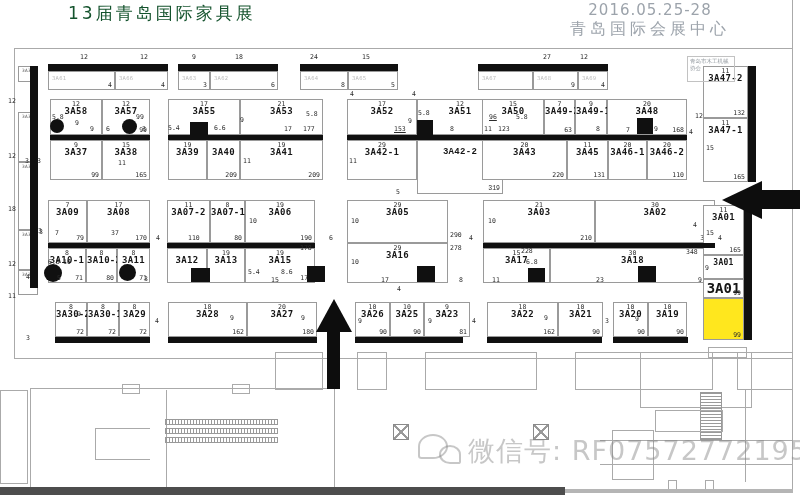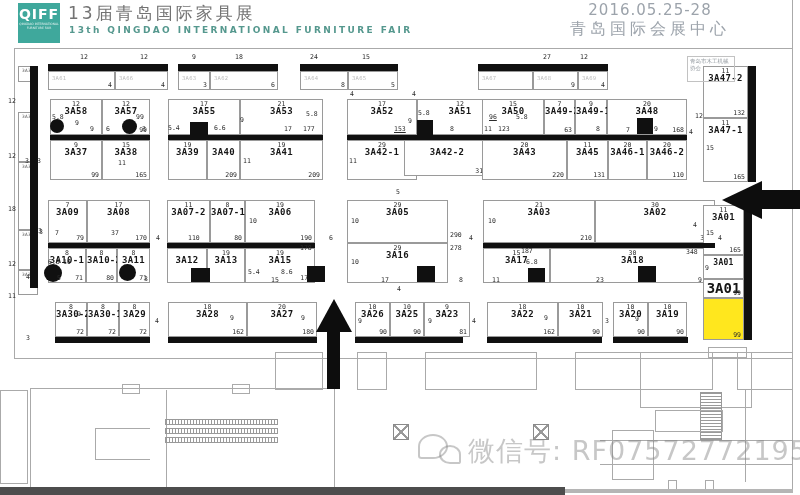--- a/index.html
+++ b/index.html
@@ -3,21 +3,21 @@
 <meta charset="utf-8">
 <style>
   html,body{margin:0;padding:0;background:#fff;}
   #stage{position:relative;width:800px;height:495px;background:#fff;overflow:hidden;
          font-family:"DejaVu Sans",sans-serif;}
   
   .logo{position:absolute;left:18px;top:3px;width:42px;height:40px;background:#3fa89c;
         color:#fff;text-align:center;z-index:10;}
   .logo-q{font-size:14px;font-weight:bold;letter-spacing:1px;margin-top:3px;font-family:"DejaVu Sans",sans-serif;}
   .logo-sub{font-size:3px;line-height:1.4;opacity:.85;padding:0 1px;word-break:break-all;}
-  .t-cn{position:absolute;left:68px;top:2px;font-size:17px;letter-spacing:3px;color:#737373;white-space:nowrap;}
+  .t-cn{position:absolute;left:68px;top:2px;font-size:17px;letter-spacing:3px;color:#14532d;white-space:nowrap;}
   .t-en{position:absolute;left:69px;top:25px;font-size:9px;letter-spacing:2.4px;color:#55988e;font-weight:bold;white-space:nowrap;}
   .dates{position:absolute;left:520px;top:1px;width:260px;text-align:center;color:#9ca3ab;z-index:10;}
   .date{font-size:15px;letter-spacing:1px;}
   .venue{font-size:16px;letter-spacing:4px;}
   
   #plan{position:absolute;left:0;top:0;width:800px;height:495px;}
   .booth{position:absolute;border:1px solid #9a9a9a;background:#fff;box-sizing:border-box;z-index:3;
          font-family:"DejaVu Sans Mono","DejaVu Sans",monospace;}
   .booth .bl{display:block;text-align:center;margin-top:7px;font-size:9px;font-weight:bold;color:#161616;
              letter-spacing:.3px;line-height:1;white-space:nowrap;}
@@ -152,21 +152,21 @@
         <span class="d">17</span>
       </div>
       <div class="booth" style="left: 417px; top: 99px; width: 86px; height: 36px;">
         <span class="bl">3A51</span>
         <span class="d">12</span>
       </div>
       <div class="booth" style="left: 347px; top: 140px; width: 70px; height: 40px;">
         <span class="bl">3A42-1</span>
         <span class="d">29</span>
       </div>
-      <div class="booth" style="left: 404px; top: 140px; width: 86px; height: 36px;">
+      <div class="booth" style="left: 417px; top: 140px; width: 86px; height: 54px; font-family: Liberation Mono, monospace;">
         <span class="bl">3A42-2</span>
         <span class="a">319</span>
       </div>
       <div class="booth" style="left: 482px; top: 99px; width: 62px; height: 36px;">
         <span class="bl">3A50</span>
         <span class="d">15</span>
       </div>
       <div class="booth" style="left: 544px; top: 99px; width: 31px; height: 36px;">
         <span class="bl">3A49-2</span>
         <span class="d">7</span>
@@ -500,21 +500,21 @@
       <div class="fdim" style="left: 351px; top: 218px;">10</div>
       <div class="fdim" style="left: 351px; top: 259px;">10</div>
       <div class="fdim" style="left: 329px; top: 235px;">6</div>
       <div class="fdim" style="left: 381px; top: 277px;">17</div>
       <div class="fdim" style="left: 397px; top: 286px;">4</div>
       <div class="fdim" style="left: 450px; top: 232px;">290</div>
       <div class="fdim" style="left: 450px; top: 245px;">278</div>
       <div class="fdim" style="left: 459px; top: 277px;">8</div>
       <div class="fdim" style="left: 469px; top: 235px;">4</div>
       <div class="fdim" style="left: 488px; top: 218px;">10</div>
-      <div class="fdim" style="left: 521px; top: 248px;">187</div>
+      <div class="fdim" style="left: 521px; top: 248px;">228</div>
       <div class="fdim" style="left: 526px; top: 259px;">6.8</div>
       <div class="fdim" style="left: 492px; top: 277px;">11</div>
       <div class="fdim" style="left: 686px; top: 249px; text-align: center;">348</div>
       <div class="fdim" style="left: 596px; top: 277px;">23</div>
       <div class="fdim" style="left: 698px; top: 277px;">9</div>
       <div class="fdim" style="left: 718px; top: 235px;">4</div>
       <div class="fdim" style="left: 693px; top: 222px;">4</div>
       <div class="fdim" style="left: 706px; top: 230px;">15</div>
       <div class="fdim" style="left: 705px; top: 265px;">9</div>
       <div class="fdim" style="left: 77px; top: 311px;">9</div>
@@ -532,26 +532,21 @@
       <div class="fdim" style="left: 25px; top: 158px;">3</div>
       <div class="fdim" style="left: 37px; top: 158px;">3</div>
       <div class="fdim" style="left: 8px; top: 206px;">18</div>
       <div class="fdim" style="left: 38px; top: 228px;">3</div>
       <div class="fdim" style="left: 8px; top: 261px;">12</div>
       <div class="fdim" style="left: 26px; top: 274px;">4</div>
       <div class="fdim" style="left: 8px; top: 293px;">11</div>
       <div class="fdim" style="left: 26px; top: 335px;">3</div>
     </div>
 
-  <div class="logo">
-    <div class="logo-q">QIFF</div>
-    <div class="logo-sub">QINGDAO INTERNATIONAL FURNITURE FAIR</div>
-  </div>
   <div class="t-cn">13届青岛国际家具展</div>
-  <div class="t-en">13th QINGDAO INTERNATIONAL FURNITURE FAIR</div>
   <div class="dates">
     <div class="date">2016.05.25-28</div>
     <div class="venue">青岛国际会展中心</div>
   </div>
 
   <div class="assoc">青岛市木工机械协会</div>
 
   <div class="arrow-left-head"></div>
   <div class="arrow-left-stem"></div>
   <div class="arrow-up-head"></div>

